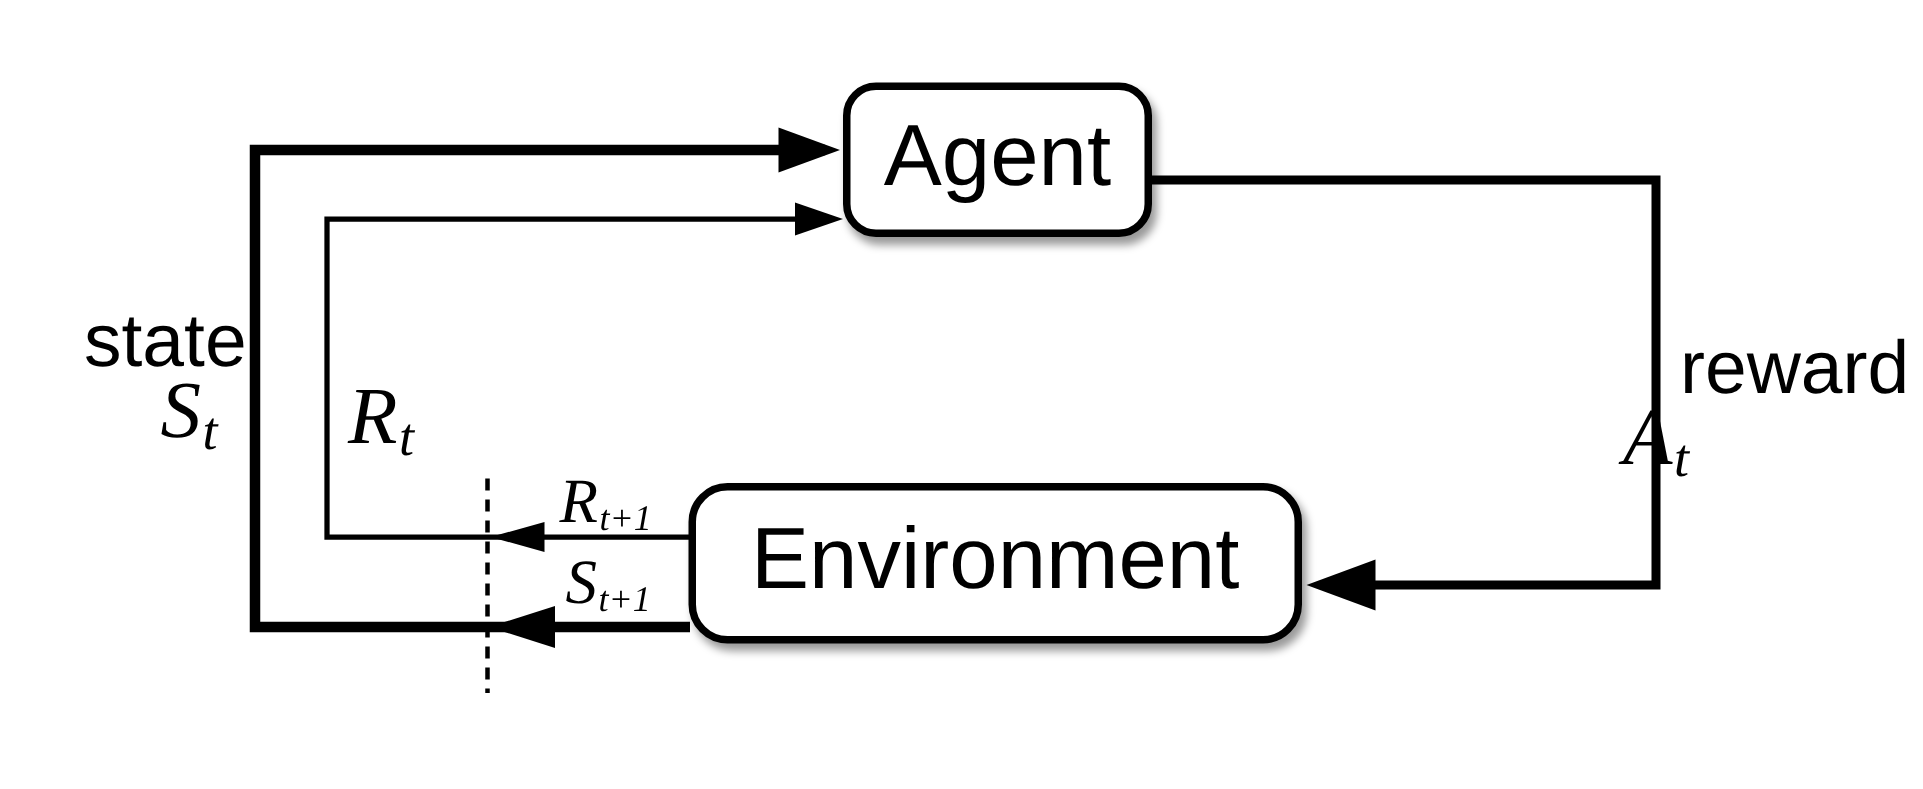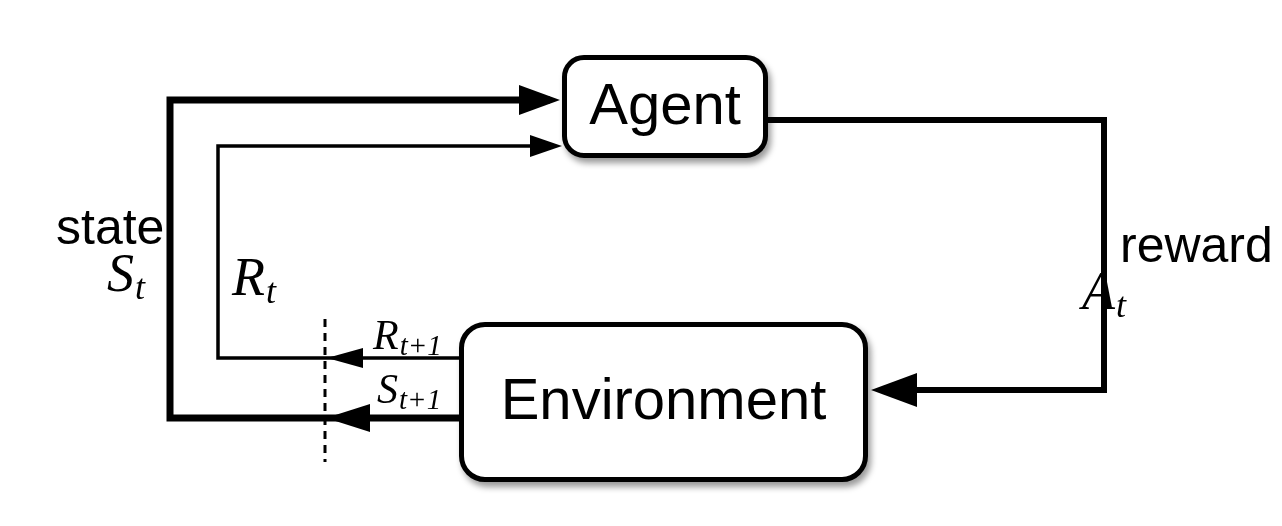--- a/index.html
+++ b/index.html
@@ -36,21 +36,21 @@
   .node-agent {
     left: 562px;
     top: 55px;
     width: 206px;
     height: 103px;
   }
   .node-environment {
     left: 459px;
     top: 322px;
     width: 409px;
-    height: 160px;
+    height: 107px;
     border-radius: 26px;
   }
   .node-label {
     font-size: 58px;
     line-height: 1;
     color: #000000;
     letter-spacing: 0px;
     padding-bottom: 6px;
   }
   .edge-label {
@@ -75,21 +75,21 @@
   }
   .math .msub {
     font-size: 36px;
     vertical-align: -0.22em;
     margin-left: 1px;
   }
   .math-sm .base {
     font-size: 42px;
   }
   .math-sm .msub {
-    font-size: 29px;
+    font-size: 24px;
   }
   .align-center {
     text-align: center;
   }
 </style>
 </head>
 <body>
 
 <div class="canvas">
 

